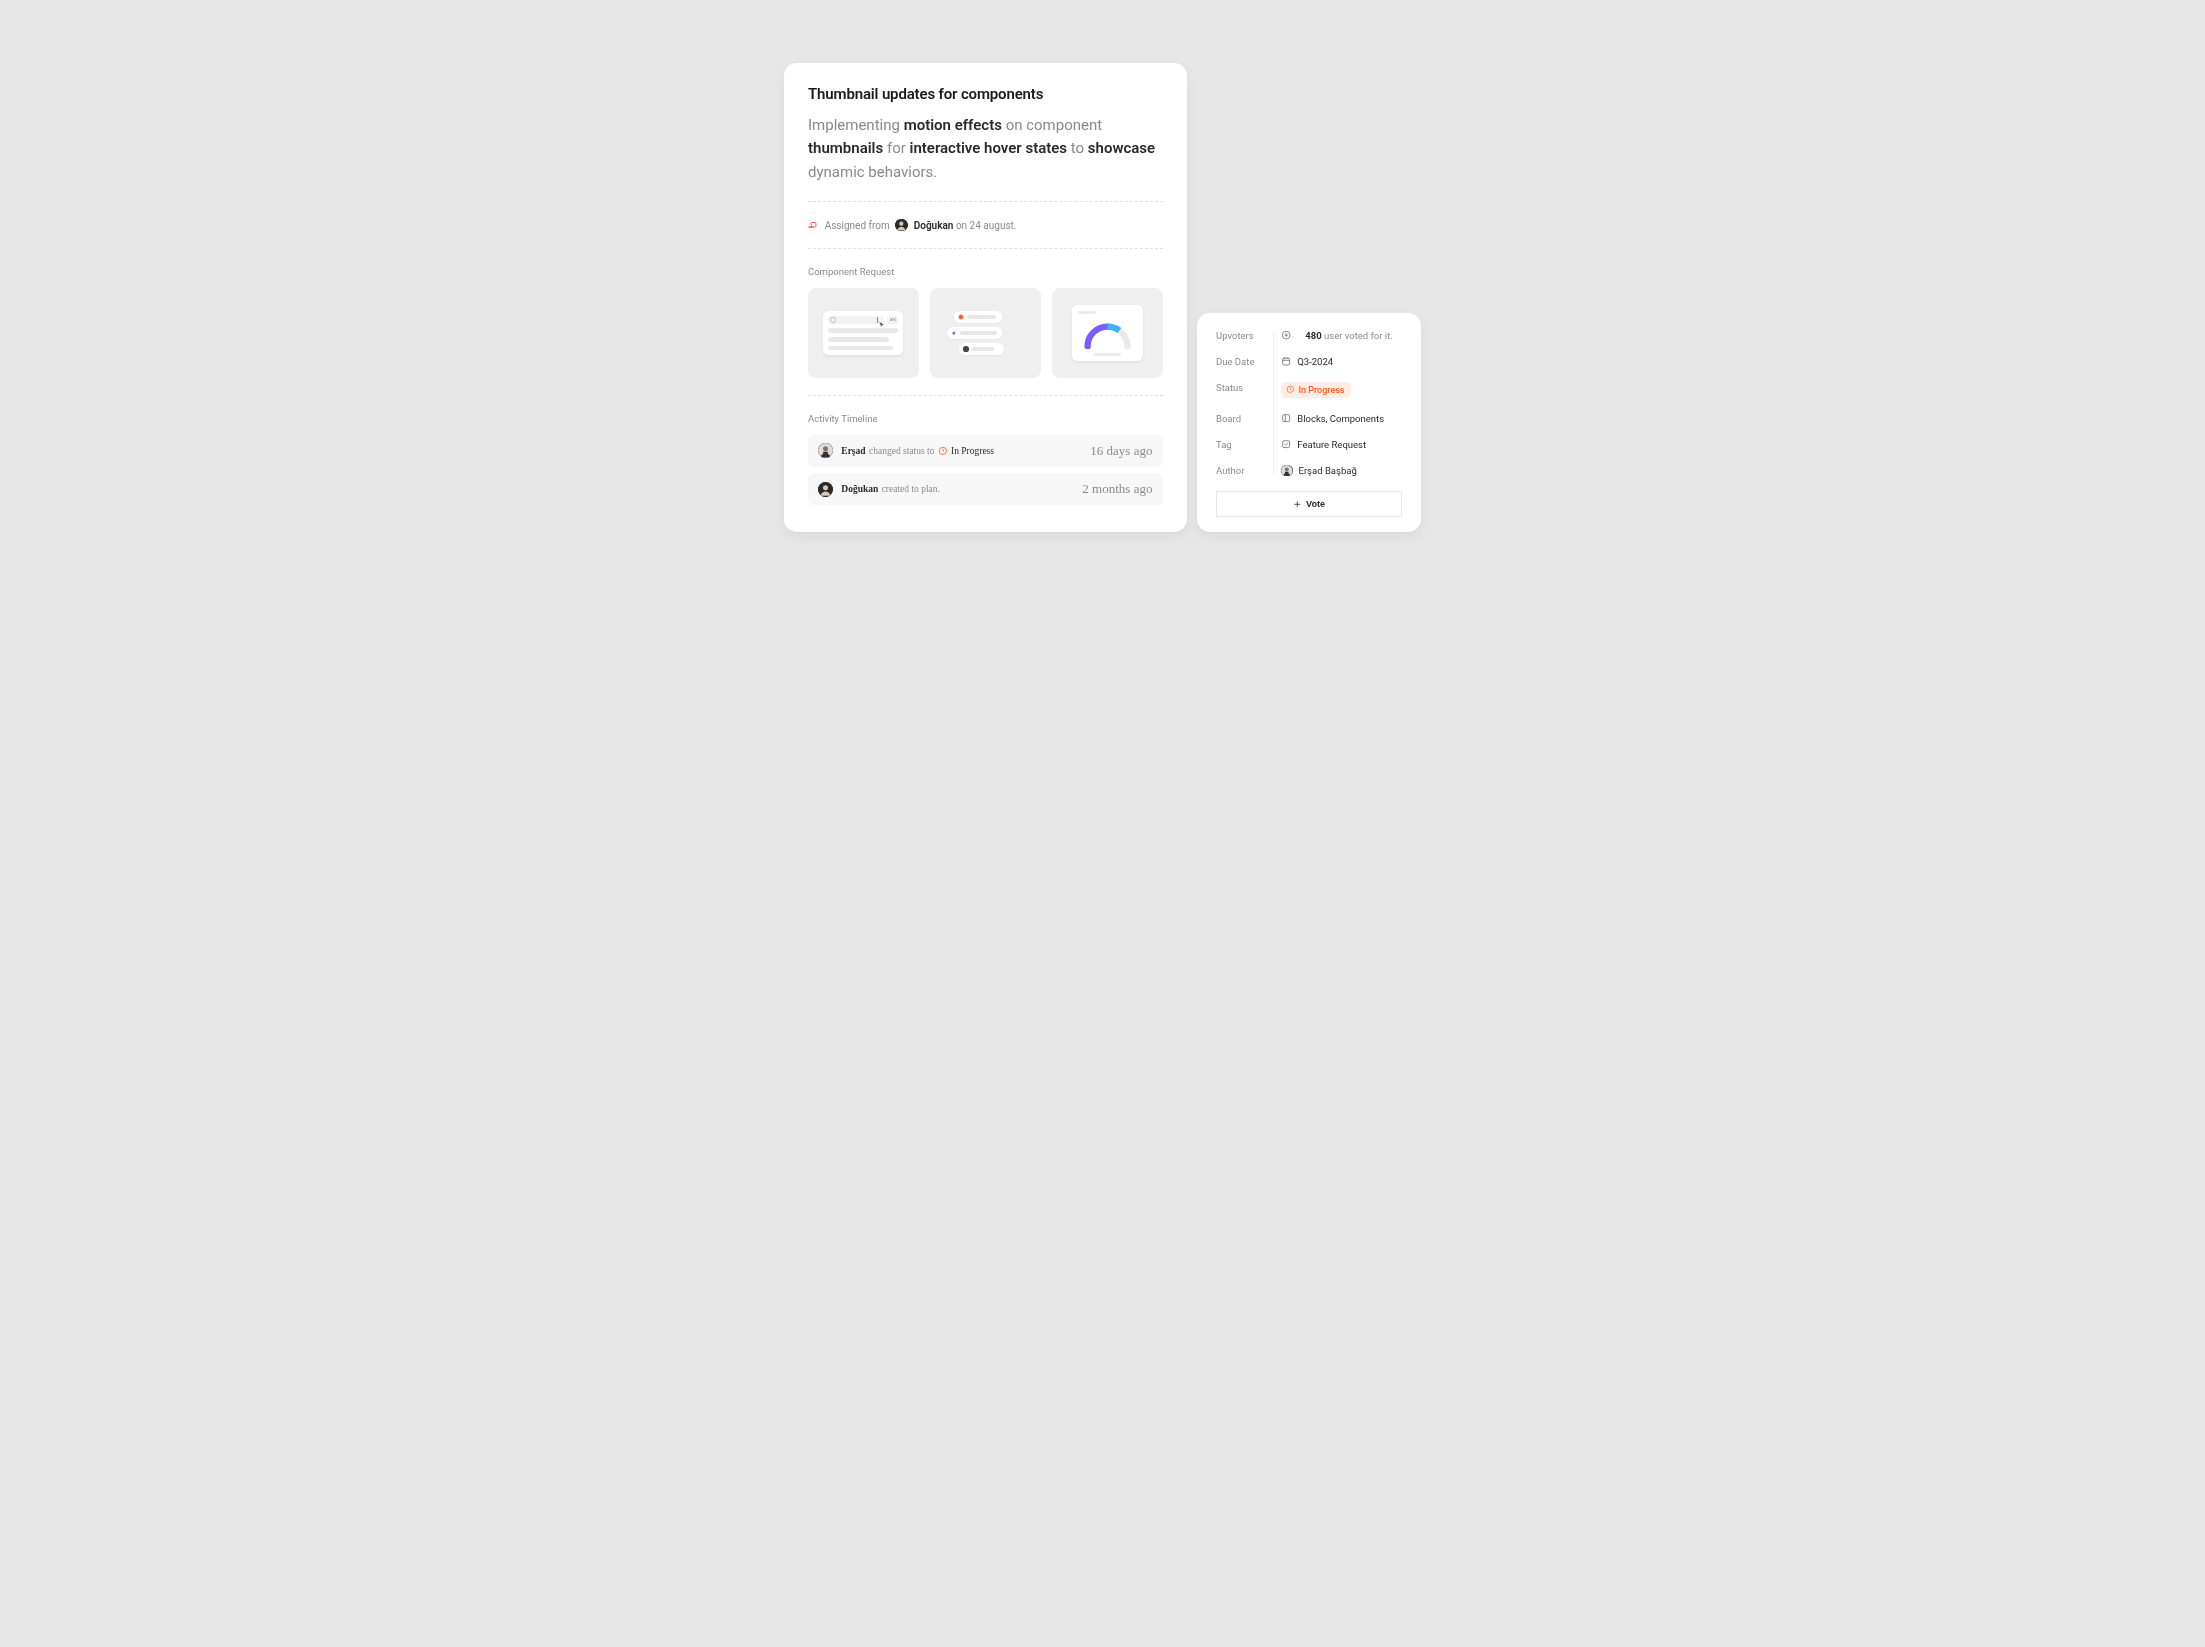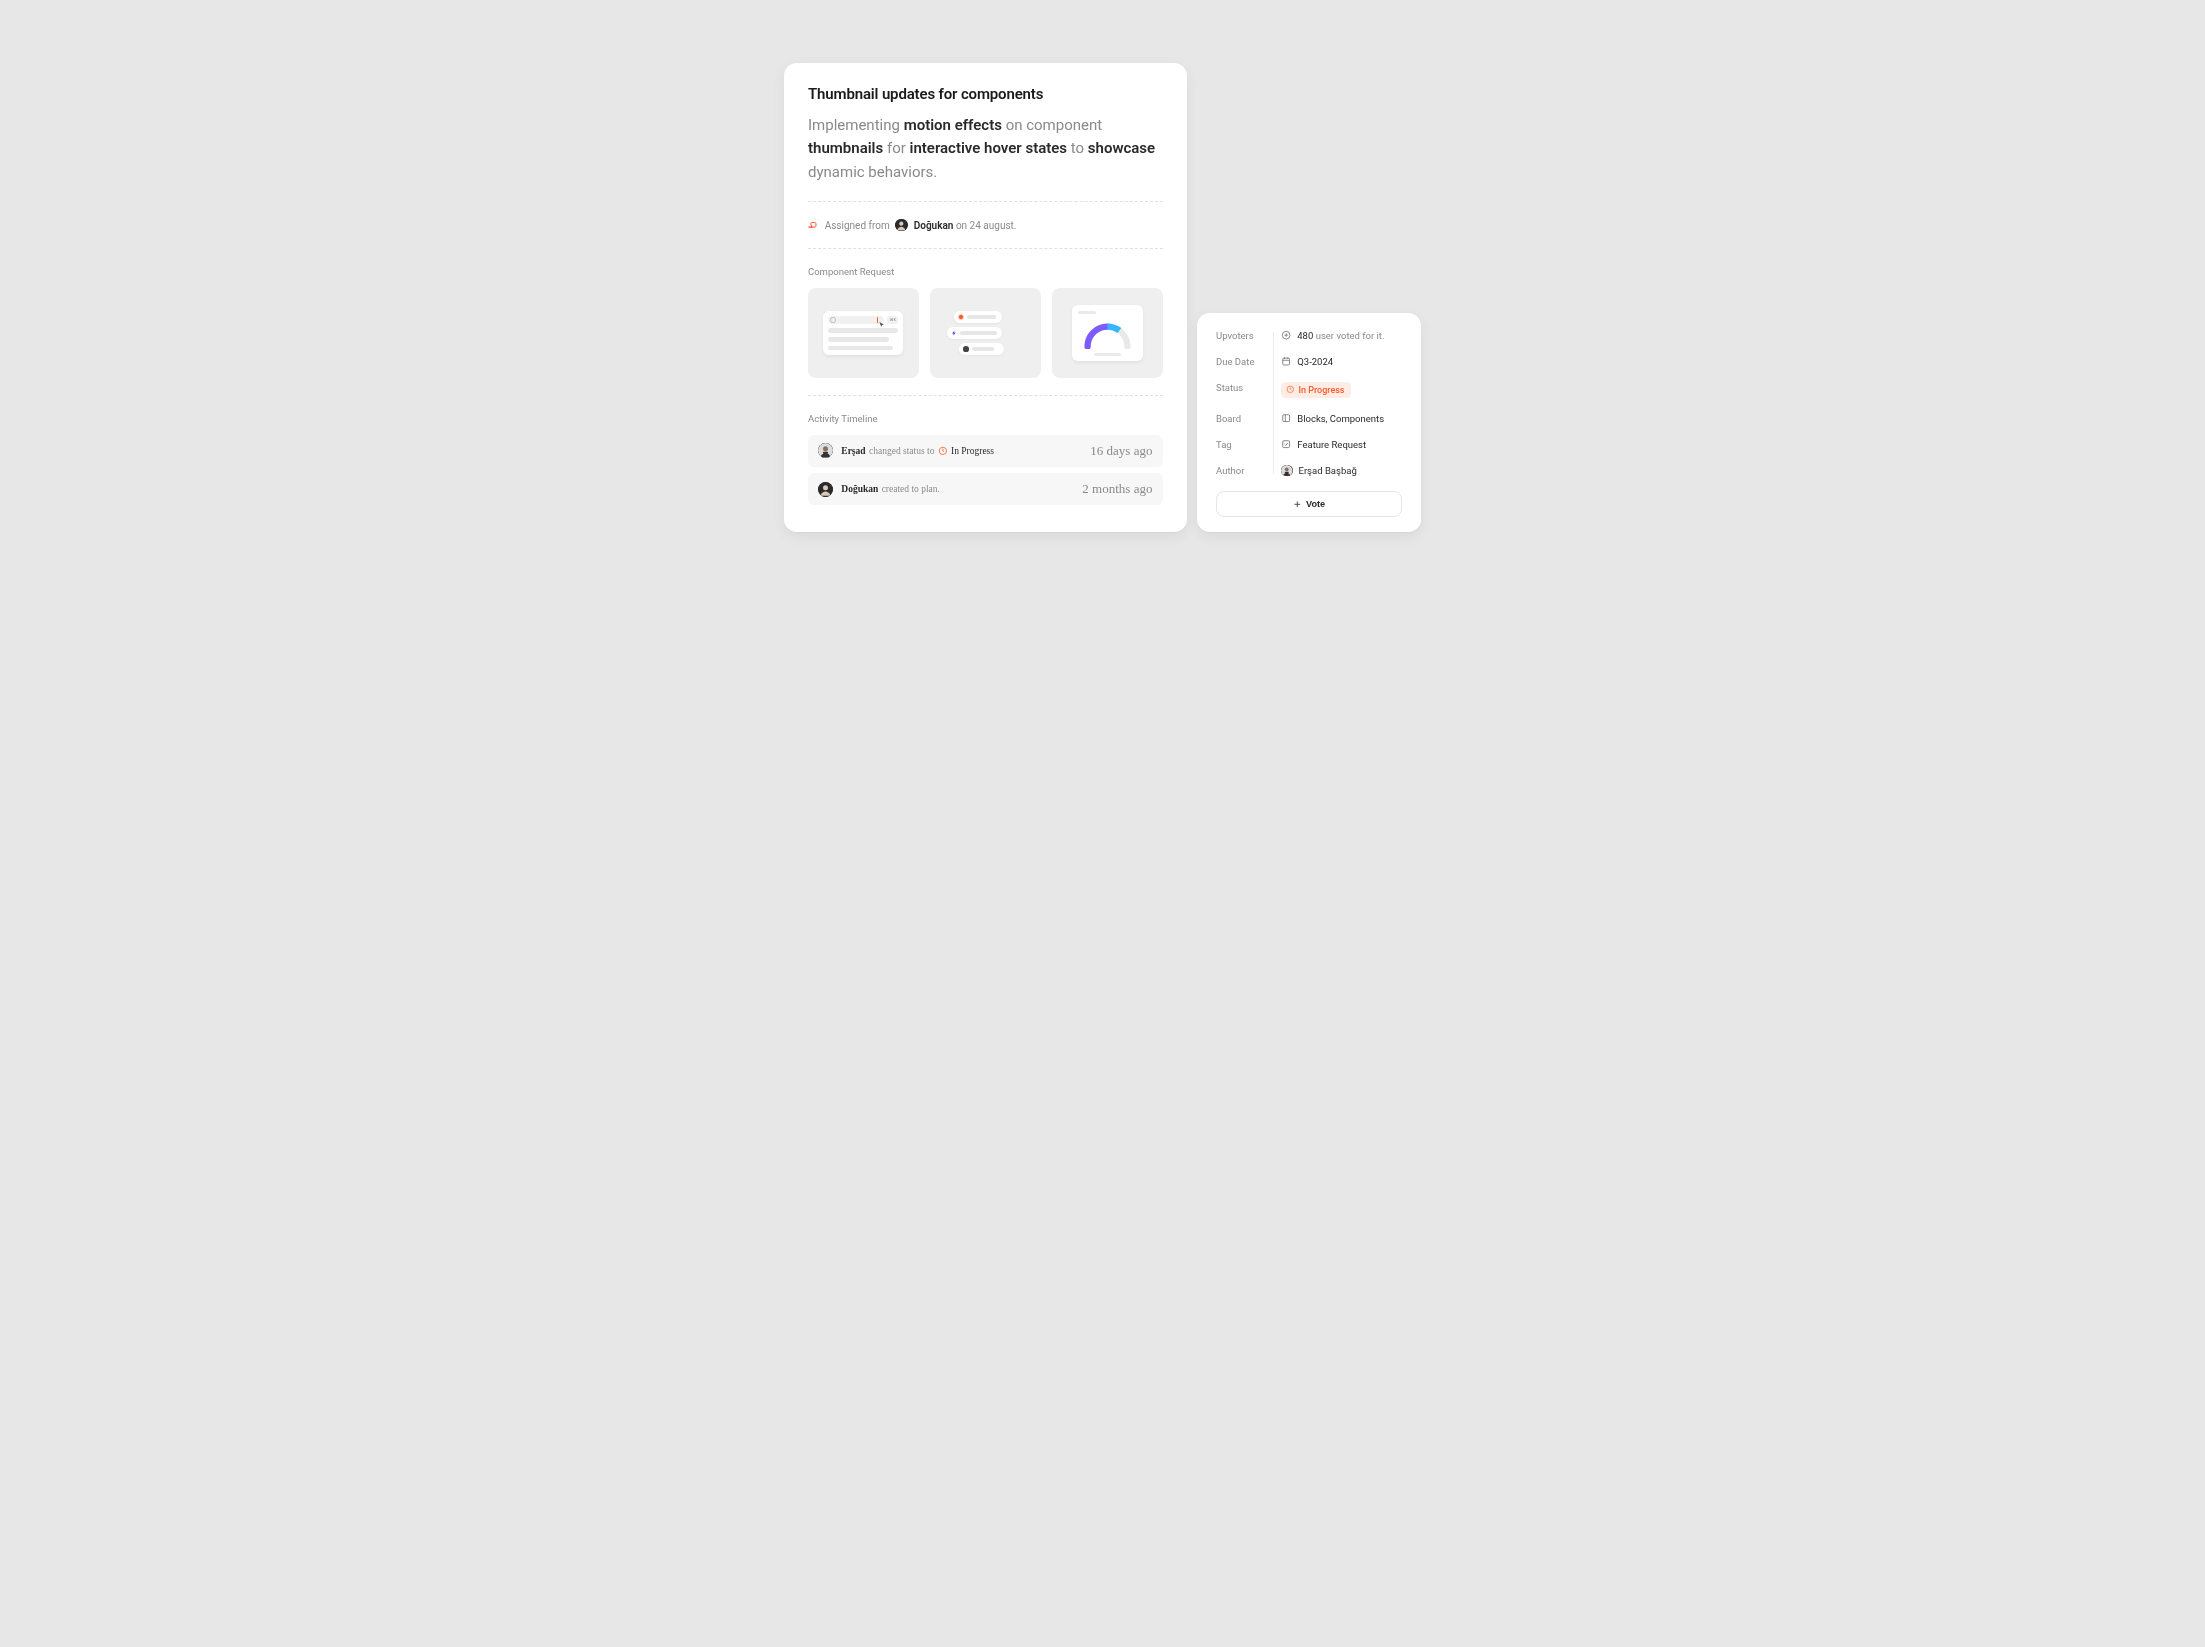--- a/index.html
+++ b/index.html
@@ -140,37 +140,37 @@
     position:relative;
   }
   .meta::before {
     content:"";
     position:absolute;
     left:57px; top:2.3px; bottom:2.3px;
     border-left:0.6px solid #ececec;
   }
   .meta .k { color:#8a8a8a; }
   .meta .v { color:#2a2a2a; display:flex; align-items:center; gap:5.7px; }
-  .meta .v .num { font-weight:400; }
+  .meta .v .num { font-weight:700;margin-left:8px; }
   .meta .ic { color:#6a6a6a; flex-shrink:0; width:10.3px; display:inline-flex; }
   .status-pill {
     background:#ffece5;
     color:#ff5a2b;
     border-radius:4.6px;
     padding:2.9px 6.3px 2.9px 4.6px;
     font-size:9px;
     font-weight:550;
     display:inline-flex; align-items:center; gap:4px;
   }
   .vote-btn {
     margin-top:15px;
     width:100%;
     border:0.6px solid #e6e6e6;
     background:#fff;
-    border-radius:8px;
+    border-radius:1px;
     padding:6.9px;
     font-size:9.2px;
     font-weight:550;
     color:#2a2a2a;
     display:flex; align-items:center; justify-content:center; gap:4.6px;
     cursor:pointer;
   }
   svg { display:block; }
 </style>
 </head>

